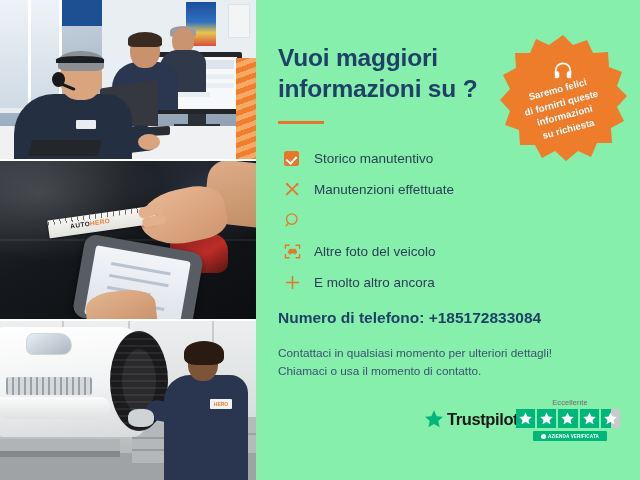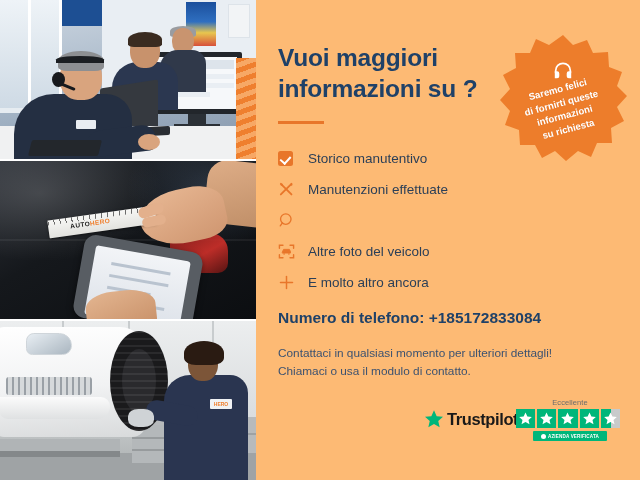--- a/index.html
+++ b/index.html
@@ -140,37 +140,37 @@
   .p3 .t-glove { position:absolute; left:-36px; top:68px; width:26px; height:18px; background:#cfd3d6; border-radius:40%; }
   .p3 .lift { position:absolute; left:0; top:118px; width:120px; height:14px; background:#b0b4b6; }
   .p3 .lift-dark { position:absolute; left:0; top:130px; width:120px; height:6px; background:#84888a; }
   .p3 .cabinet { position:absolute; left:132px; top:104px; width:78px; height:38px; background:#b4b8ba; }
   .p3 .cab-line { position:absolute; left:132px; width:78px; height:2px; background:#979b9d; }
 
   
   .content {
     position: absolute; left: 256px; top: 0;
     width: 384px; height: 480px;
-    background: #fdba74;
+    background: #86efac;
     padding: 12px;
   }
   .heading {
     position: absolute; left: 22px; top: 42px;
     width: 240px;
     font-size: 24.5px; line-height: 1.27;
     font-weight: 700; color: #1f4168;
     letter-spacing: -0.2px;
   }
   .rule {
     position: absolute; left: 22px; top: 121px;
     width: 46px; height: 2.5px; background: #e8762a;
   }
 
   
-  .features { position: absolute; left: 22px; top: 143px; width: 300px; }
+  .features { position: absolute; left: 28px; top: 143px; width: 300px; }
   .feat { display: flex; align-items: center; height: 30px; margin-bottom: 1px; }
   .feat-ico { width: 30px; flex: 0 0 30px; display: flex; align-items: center; justify-content: flex-start; }
   .feat-label { font-size: 13.5px; color: #2b3f57; }
 
   .ico-check { width: 15px; height: 15px; background: #e8762a; border-radius: 2.5px; position: relative; }
   .ico-check::after { content: ""; position: absolute; left: 4px; top: 3px; width: 5px; height: 8px;
         border: solid #fff; border-width: 0 2px 2px 0; transform: rotate(42deg); }
 
   .svgi { display:block; }
 
@@ -382,21 +382,21 @@
         </div>
         <div class="feat-label">E molto altro ancora</div>
       </div>
 
     </div>
 
     <div class="phone">Numero di telefono: +185172833084</div>
 
     <div class="contact">
       <div>Contattaci in qualsiasi momento per ulteriori dettagli!</div>
-      <div>Chiamaci o usa il modulo di contatto.</div>
+      <div>Chiamaci o usa il momento di contatto.</div>
     </div>
 
   </div>
 
   <div class="badge">
     <svg class="burst" viewBox="0 0 130 130">
       <path fill="#ed7d2b" d="
         M65 2
         L75 12 L89 7 L95 20 L110 19 L111 34 L124 39 L119 53 L129 63
         L119 74 L126 88 L113 95 L114 110 L99 110 L93 124 L80 118 L68 128

